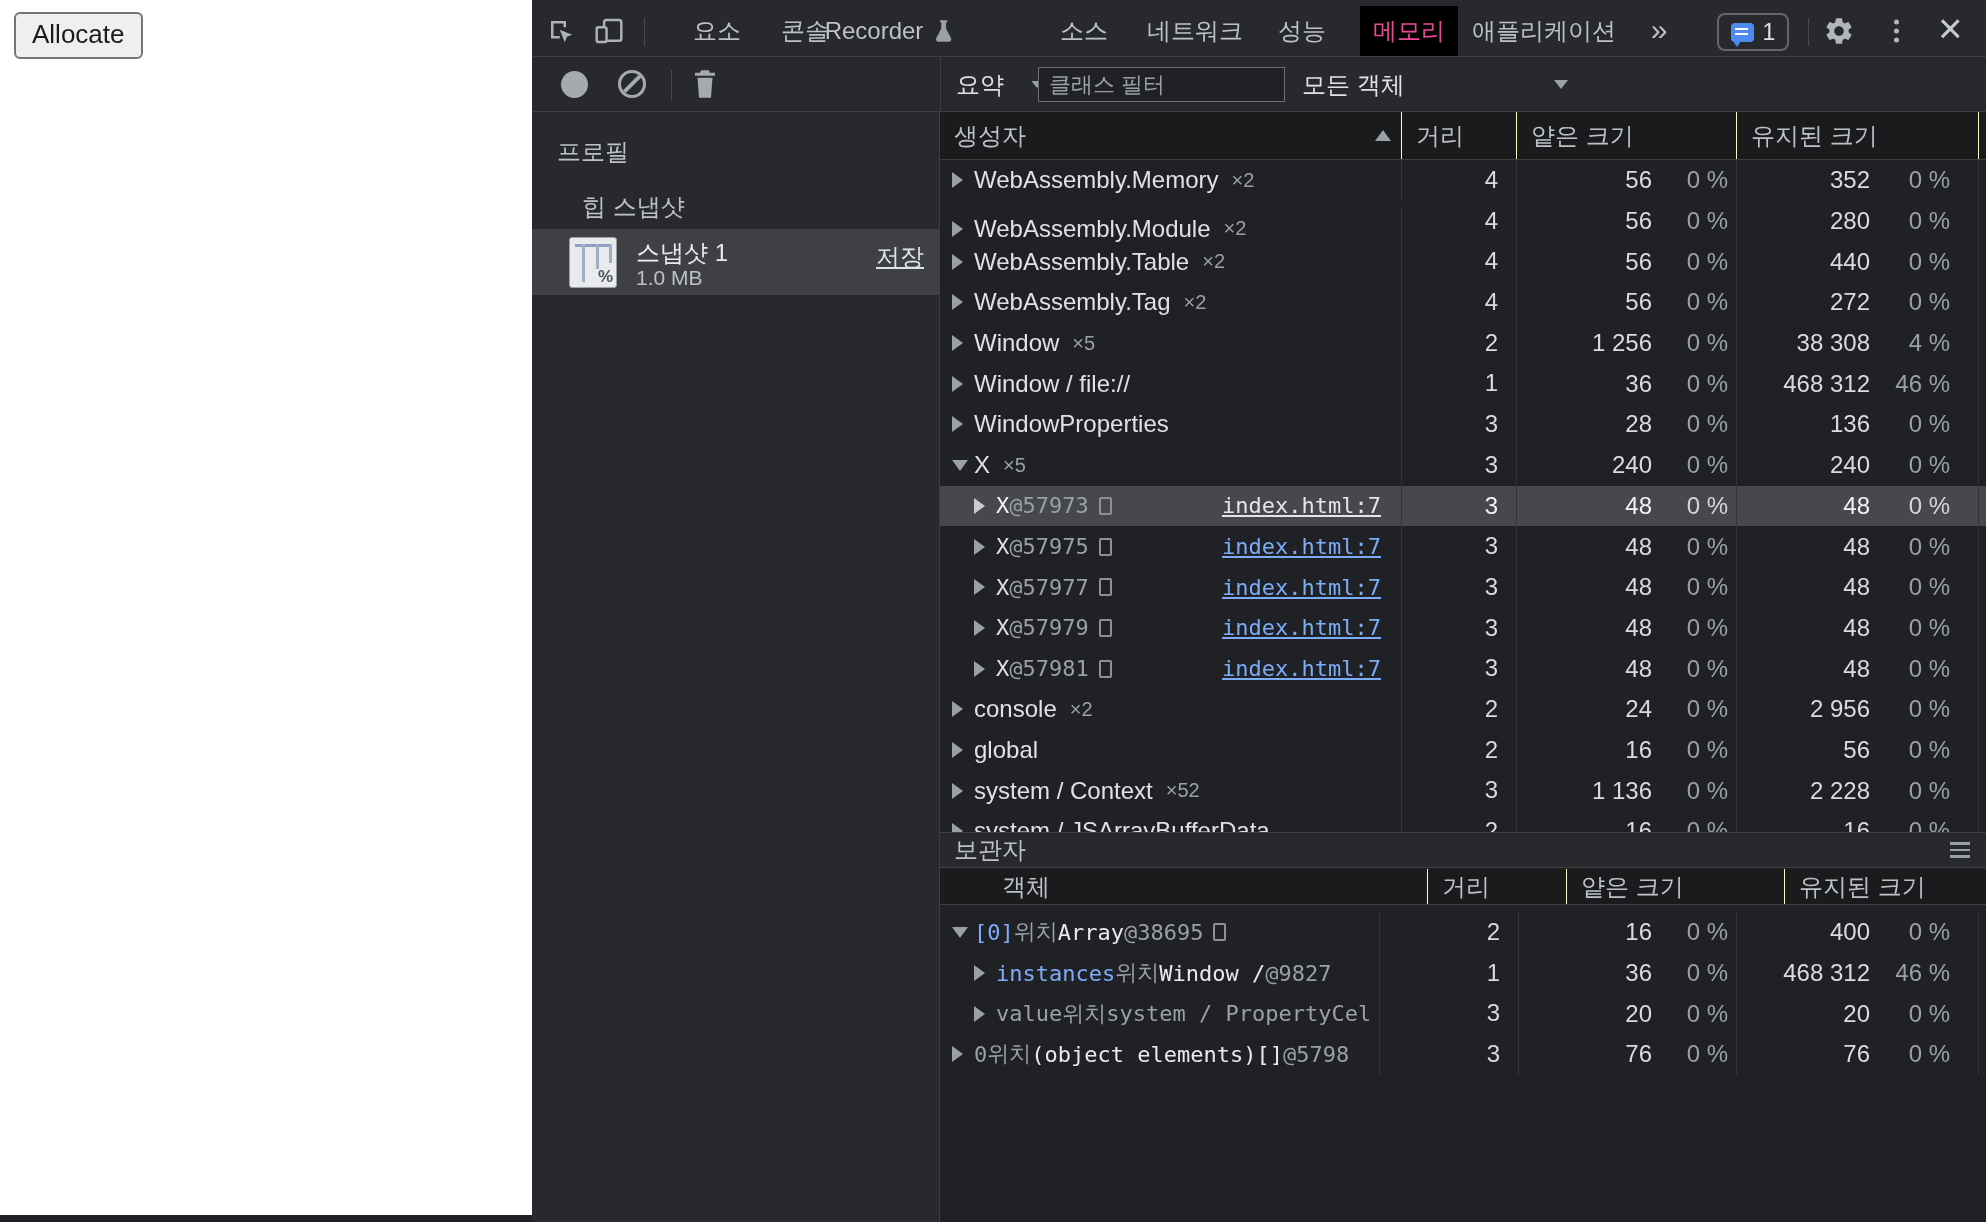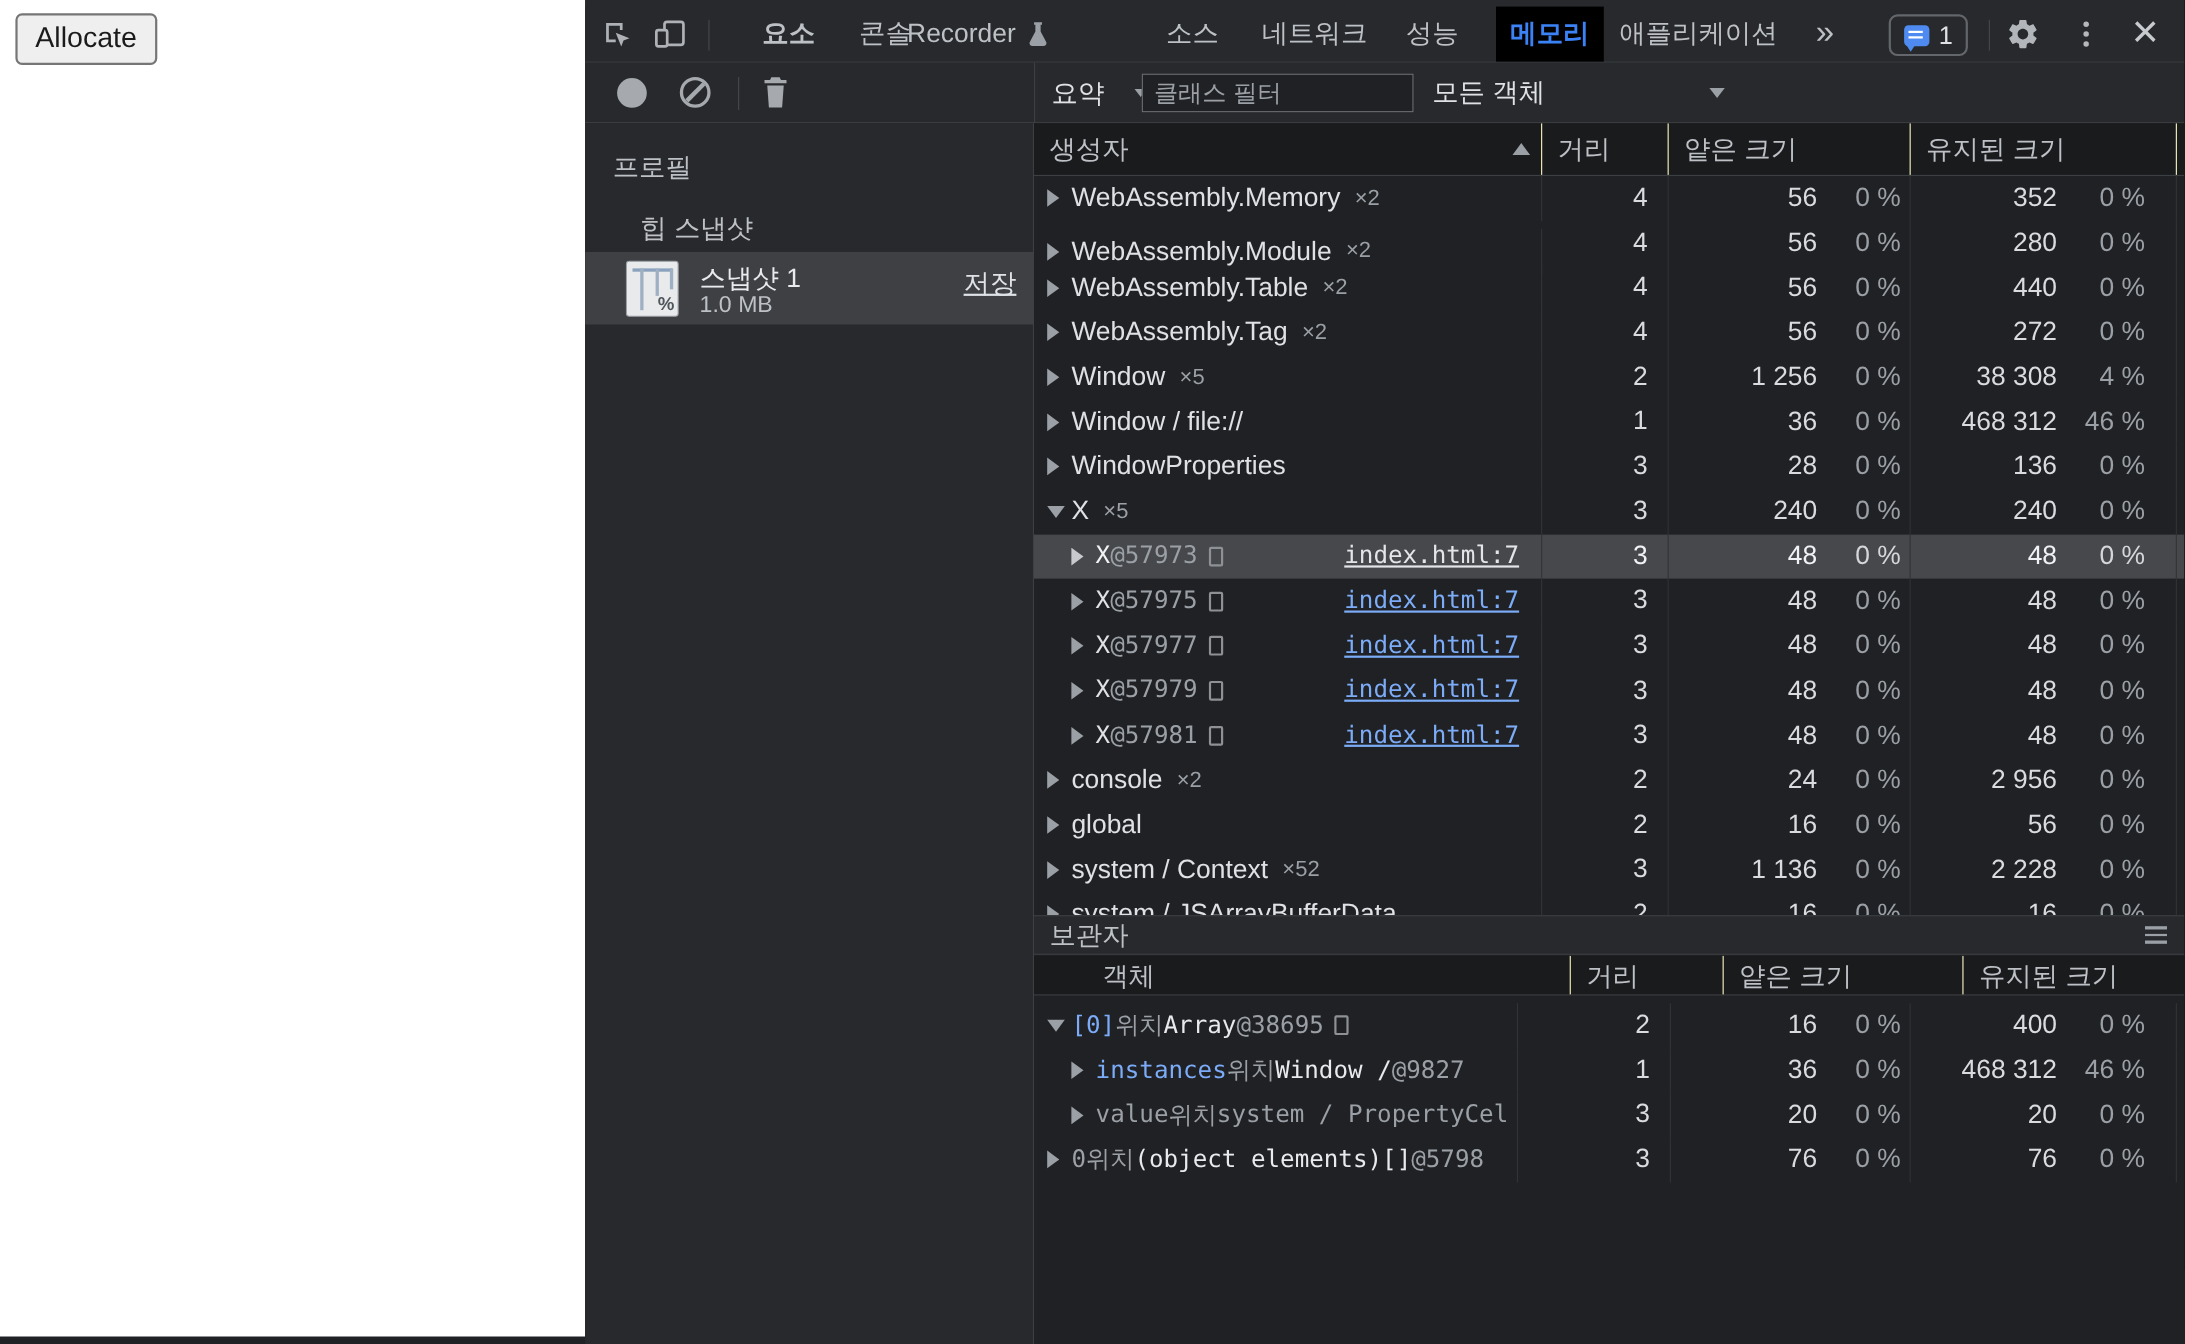--- a/index.html
+++ b/index.html
@@ -17,21 +17,21 @@
     background:#efefef; border:2px solid #767676; border-radius:6px; padding:5px 16px 7px;
     font-family:"Liberation Sans",sans-serif; cursor:default;
   }
   
   .devtools { position:absolute; left:532px; top:0; width:1454px; height:1222px; background:#27292c; }
   
   .tabbar { position:absolute; left:0; top:6px; width:1454px; height:51px; background:#27292c; border-bottom:1px solid #3c4043; }
   .tb-icon { position:absolute; top:50%; transform:translateY(-50%); width:34px; height:34px; display:flex; align-items:center; justify-content:center; }
   .tb-sep { position:absolute; top:12px; width:1px; height:28px; background:#47494d; }
   .tab { position:absolute; top:0; height:50px; line-height:50px; transform:translateX(-50%); color:#bdc1c6; font-size:24px; white-space:nowrap; cursor:default; }
-  .tab.selected { transform:none; text-align:center; background:#000000; color:#3b82f6;font-weight:bold; }
+  .tab.selected { transform:none; text-align:center; background:#000000; color:#ec4899; }
   .chevron-more { position:absolute; top:0; height:50px; line-height:48px; transform:translateX(-50%); color:#bdc1c6; font-size:30px; }
   .issues-btn { position:absolute; left:1185px; top:7px; width:72px; height:38px; border:2px solid #63666a; border-radius:8px; display:flex; align-items:center; justify-content:center; gap:9px; }
   .bubble { width:23px; height:19px; background:#4e8af0; border-radius:4px; position:relative; }
   .bubble:before { content:""; position:absolute; left:4px; top:5px; width:13px; height:2.5px; background:#fff; box-shadow:0 5px 0 #fff; }
   .bubble:after { content:""; position:absolute; left:2px; bottom:-5px; border-left:4px solid transparent; border-right:4px solid transparent; border-top:6px solid #4e8af0; }
   .issues-count { color:#dfe1e5; font-size:23px; }
   .dots-icon { position:absolute; left:1358px; top:50%; transform:translateY(-50%); display:flex; flex-direction:column; gap:4px; padding:4px; }
   .dots-icon i { width:5px; height:5px; border-radius:50%; background:#b4b7bb; }
   .close-x { position:absolute; left:1406px; top:0; height:50px; line-height:46px; font-size:42px; color:#c7cace; }
   
@@ -122,21 +122,21 @@
         </svg>
       </div>
       <div class="tb-icon" style="left:60px;">
         <svg width="32" height="30" viewBox="0 0 26 24">
           <rect x="9" y="3" width="14" height="17" rx="2" fill="none" stroke="#aeb1b5" stroke-width="2"></rect>
           <rect x="3" y="9" width="8" height="12" rx="1.5" fill="#27292c" stroke="#aeb1b5" stroke-width="2"></rect>
         </svg>
       </div>
       <div class="tb-sep" style="left:112px;"></div>
 
-      <div class="tab" style="left:185px;font-weight:bold;">요소</div>
+      <div class="tab" style="left:185px;">요소</div>
       <div class="tab" style="left:273px;">콘솔</div>
       <div class="tab" style="left:357px; display:flex; align-items:center; gap:10px;">
         <span>Recorder</span>
         <svg width="20" height="24" viewBox="0 0 16 20">
           <path d="M5 1h6v2h-1v5l4.2 8c.6 1.2-.2 3-1.7 3H3.5c-1.5 0-2.3-1.8-1.7-3L6 8V3H5z" fill="#9aa0a6"></path>
         </svg>
       </div>
       <div class="tab" style="left:552px;">소스</div>
       <div class="tab" style="left:663px;">네트워크</div>
       <div class="tab" style="left:770px;">성능</div>

